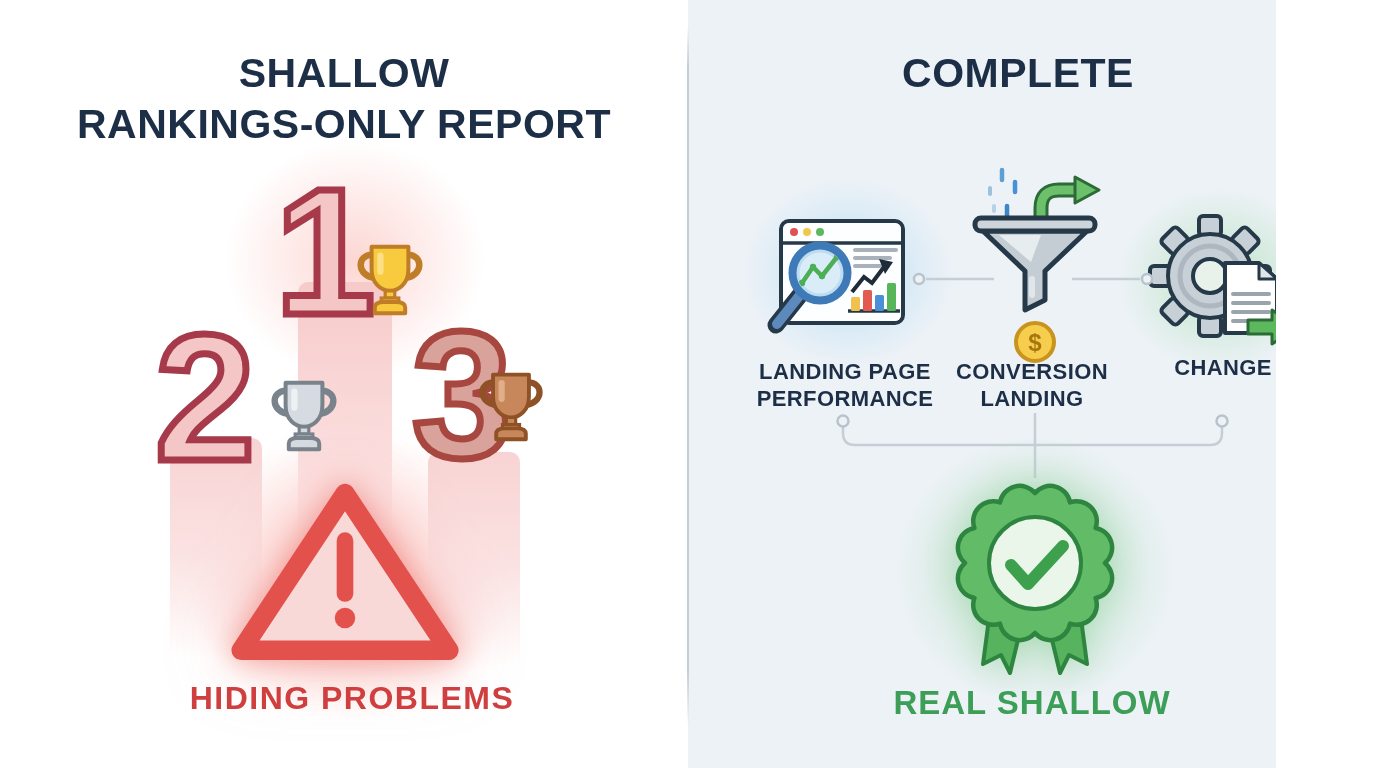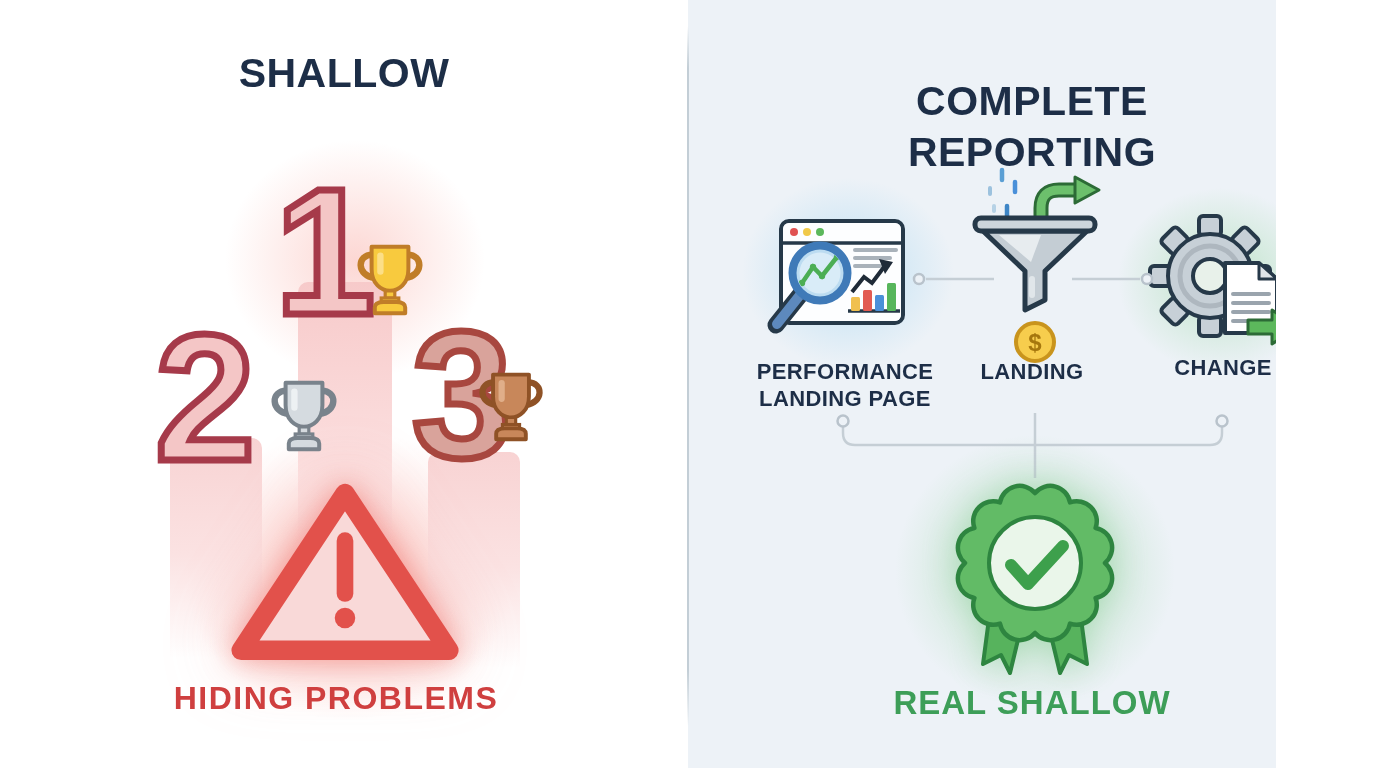--- a/index.html
+++ b/index.html
@@ -44,20 +44,21 @@
   svg text.coin-txt{font-family:"Liberation Sans","DejaVu Sans",sans-serif;font-weight:700;font-size:24px;fill:#a6770e;}
 </style>
 </head>
 <body>
 
 <div class="stage">
 
   <section class="panel left">
     <div class="abs title" style="left:44px;top:48px;">
       <span style="display:block;">SHALLOW</span>
+      <span style="display:block;">RANKINGS-ONLY REPORT</span>
     </div>
 
     <div class="abs glow g-red1"></div>
     <div class="abs glow g-tri"></div>
 
     <div class="abs bar center"></div>
     <div class="abs bar second"></div>
     <div class="abs bar third"></div>
 
     <div class="abs rank" style="left:270px;top:172px;width:110px;">1</div>
@@ -93,27 +94,26 @@
       <rect x="39" y="80" width="22" height="6" fill="#c8875a" stroke="#8f5226" stroke-width="4"></rect>
       <path d="M31,92 q0,-7 11,-7 h16 q11,0 11,7 v7 H31 Z" fill="#c8875a" stroke="#8f5226" stroke-width="5" stroke-linejoin="round"></path>
     </svg>
 
     <svg class="abs tri-svg" style="left:225px;top:478px;" width="240" height="186" viewBox="0 0 240 190">
       <path d="M120,16 L226,176 H14 Z" fill="#f9d9d8" stroke="#e2514b" stroke-width="20" stroke-linejoin="round"></path>
       <line x1="120" y1="64" x2="120" y2="118" stroke="#e2514b" stroke-width="17" stroke-linecap="round"></line>
       <circle cx="120" cy="143" r="10.5" fill="#e2514b"></circle>
     </svg>
 
-    <div class="abs caption red" style="left:36px;top:680px;width:600px;">HIDING PROBLEMS</div>
+    <div class="abs caption red" style="left:52px;top:680px;width:600px;">HIDING PROBLEMS</div>
   </section>
 
   <section class="panel right">
-    <div class="abs title" style="left:44px;top:48px;margin-top:28px;">
+    <div class="abs title" style="left:30px;top:48px;">
       <span style="display:block;">COMPLETE</span>
-      <span style="display:block;">REPORTING</span>
     </div>
 
     <div class="abs glow g-blue" style="left:54px;top:178px;"></div>
     <div class="abs glow g-gear" style="left:430px;top:188px;"></div>
     <div class="abs glow g-badge" style="left:207px;top:435px;"></div>
 
     <svg class="abs" style="left:72px;top:195px;" width="180" height="160" viewBox="0 0 180 160">
       <defs>
           <clipPath id="lensClip">
             <circle cx="60" cy="78" r="23"></circle>
@@ -212,24 +212,25 @@
     <svg class="abs" style="left:224px;top:271px;" width="84" height="16" viewBox="0 0 84 16">
       <line x1="14" y1="8" x2="82" y2="8" stroke="#c5ced5" stroke-width="2.5"></line>
       <circle cx="7" cy="8" r="5" fill="#edf2f7" stroke="#b9c3cc" stroke-width="2.5"></circle>
     </svg>
     <svg class="abs" style="left:382px;top:271px;" width="84" height="16" viewBox="0 0 84 16">
       <line x1="2" y1="8" x2="70" y2="8" stroke="#c5ced5" stroke-width="2.5"></line>
       <circle cx="77" cy="8" r="5" fill="#edf2f7" stroke="#b9c3cc" stroke-width="2.5"></circle>
     </svg>
 
     <div class="abs feature-label" style="left:47px;top:358px;">
+      <span style="display:block;">LANDING PAGE</span>
       <span style="display:block;">PERFORMANCE</span>
-      <span style="display:block;">LANDING PAGE</span>
     </div>
     <div class="abs feature-label" style="left:234px;top:358px;">
+      <span style="display:block;">CONVERSION</span>
       <span style="display:block;">LANDING</span>
     </div>
     <div class="abs feature-label" style="left:435px;top:354px;width:200px;">
       <span style="display:block;">CHANGE</span>
     </div>
 
     <svg class="abs" style="left:52px;top:408px;" width="590" height="80" viewBox="0 0 590 80">
       <path d="M103,18 V25 Q103,37 115,37 H470 Q482,37 482,25 V18" fill="none" stroke="#c5ced5" stroke-width="2.5"></path>
       <line x1="295" y1="5" x2="295" y2="70" stroke="#c5ced5" stroke-width="2.5"></line>
       <circle cx="103" cy="13" r="5.5" fill="#edf2f7" stroke="#b9c3cc" stroke-width="2.5"></circle>

